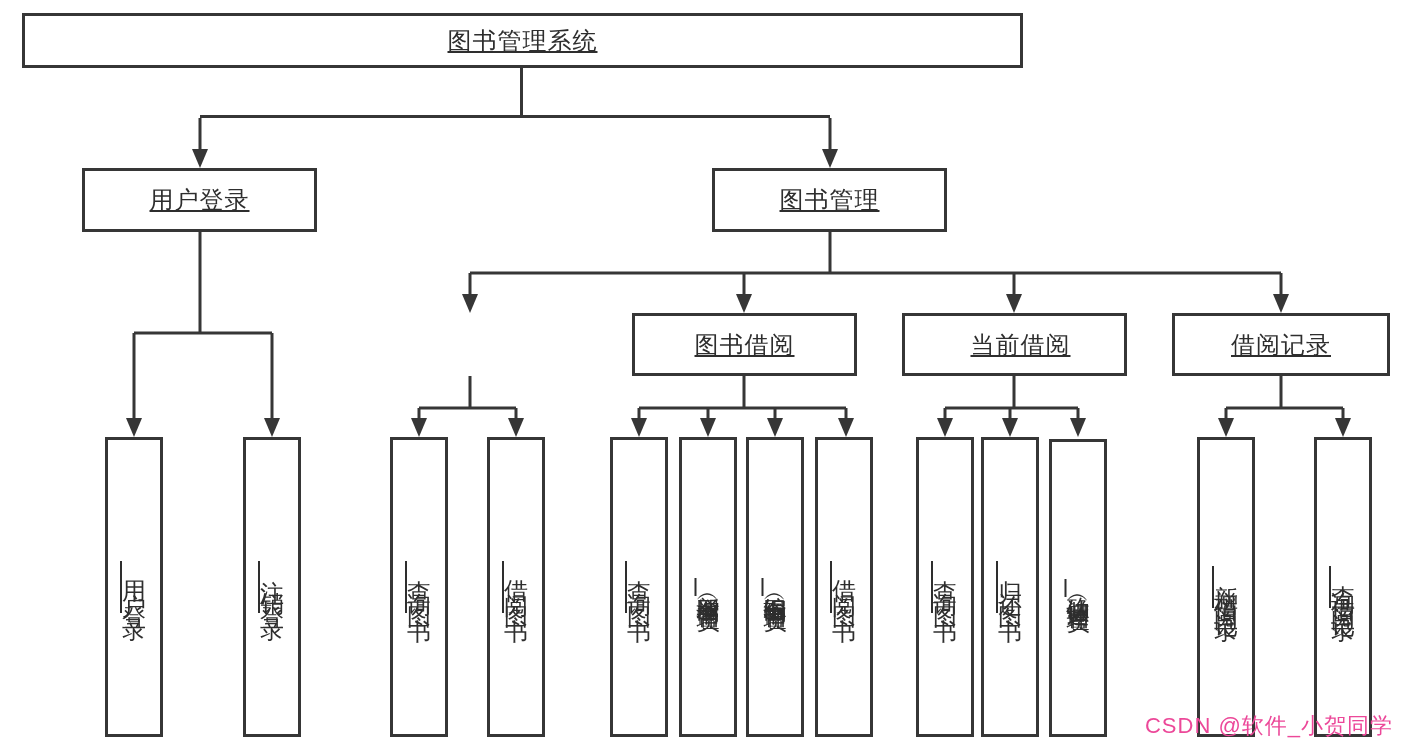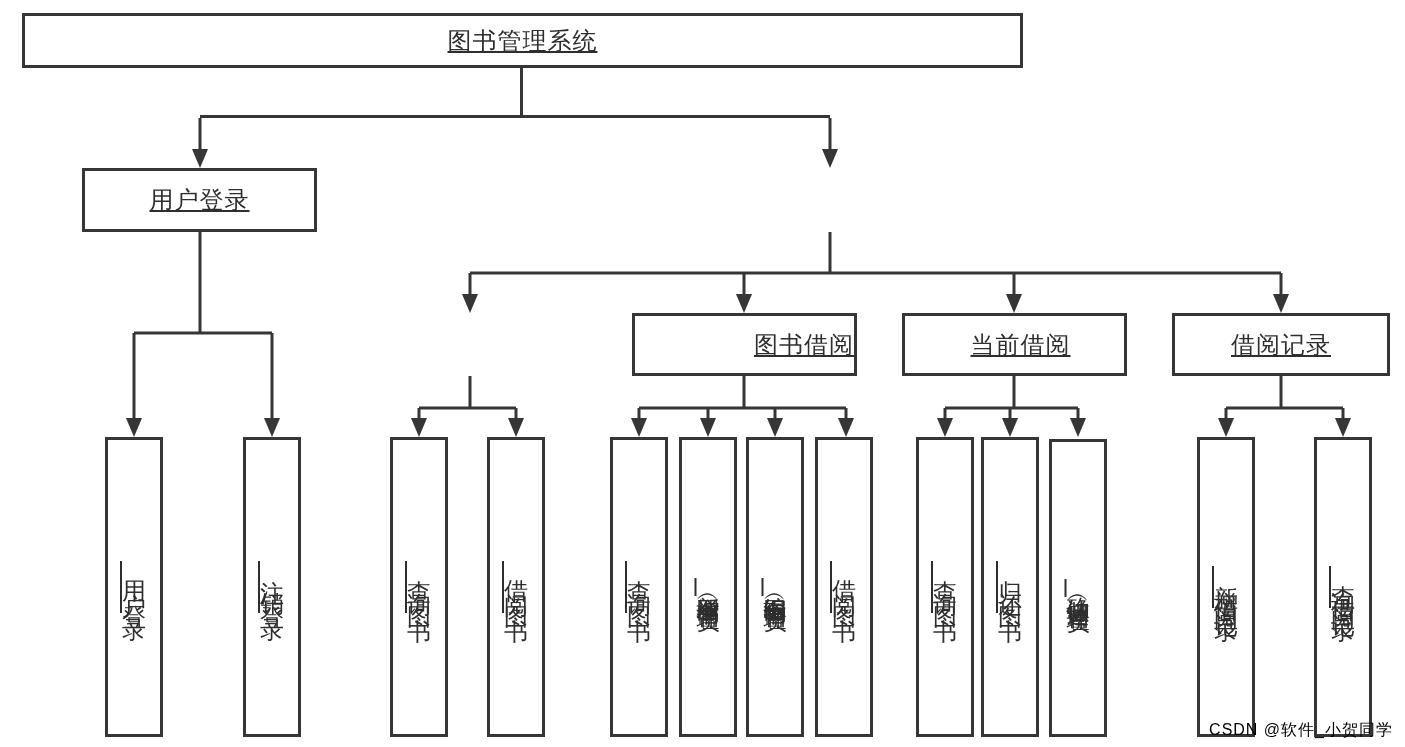--- a/index.html
+++ b/index.html
@@ -42,22 +42,22 @@
     white-space: nowrap;
     line-height: 1;
   }
   .ls4 { letter-spacing: 13px; }
   .ls6 { letter-spacing: 7px; }
   .ls9 { letter-spacing: 2px; font-size: 23px; }
   .watermark {
     position: absolute;
     right: 12px;
     bottom: 6px;
-    font-size: 16px;
-    color: #000000;
+    font-size: 22px;
+    color: #ec4899;
     letter-spacing: 1px;
     pointer-events: none;
   }
 </style>
 </head>
 <body>
 
 <div id="stage">
 
   <svg id="connectors" viewBox="0 0 1405 747" xmlns="http://www.w3.org/2000/svg" aria-hidden="true">
@@ -97,22 +97,25 @@
     </g>
   </svg>
 
   <div class="box" style="left:22px; top:13px; width:1001px; height:55px;">
     <span>图书管理系统</span>
   </div>
 
   <div class="box" style="left:82px; top:168px; width:235px; height:64px;">
     <span>用户登录</span>
   </div>
+  <div class="box" style="left:712px; top:168px; width:235px; height:64px;">
+    <span>图书管理</span>
+  </div>
 
-  <div class="box" style="left:632px; top:313px; width:225px; height:63px;justify-content:flex-end;">
+  <div class="box" style="left:632px; top:313px; width:225px; height:63px;">
     <span>图书借阅</span>
   </div>
   <div class="box" style="left:902px; top:313px; width:225px; height:63px;padding-left:12px;">
     <span>当前借阅</span>
   </div>
   <div class="box" style="left:1172px; top:313px; width:218px; height:63px;">
     <span>借阅记录</span>
   </div>
 
   <div class="box" style="left:105px; top:437px; width:58px; height:300px;">

